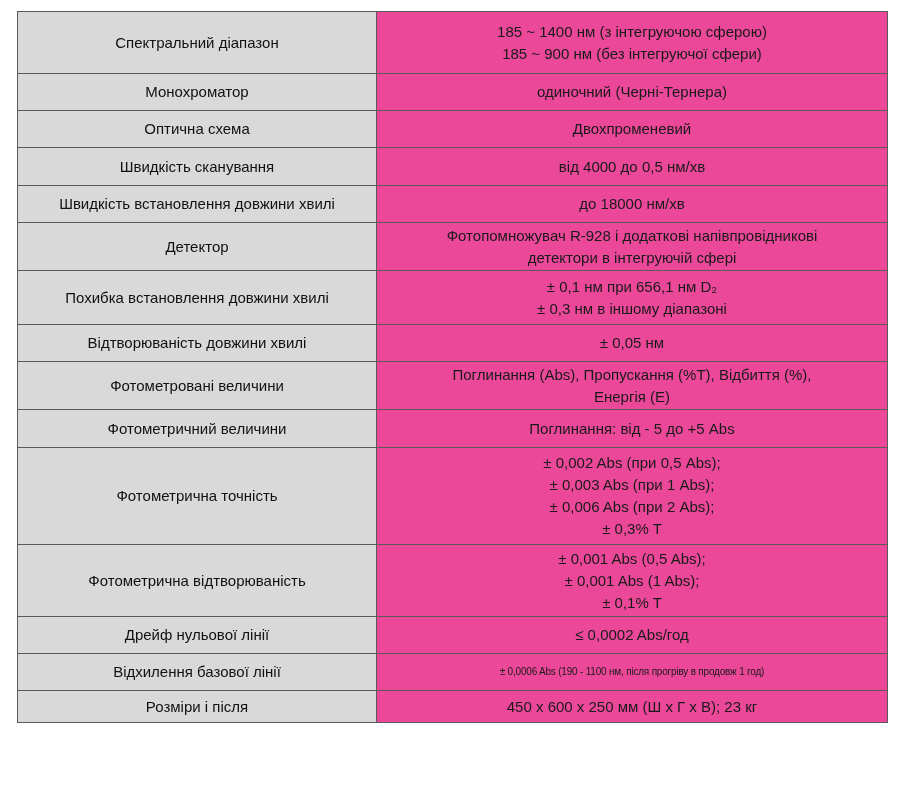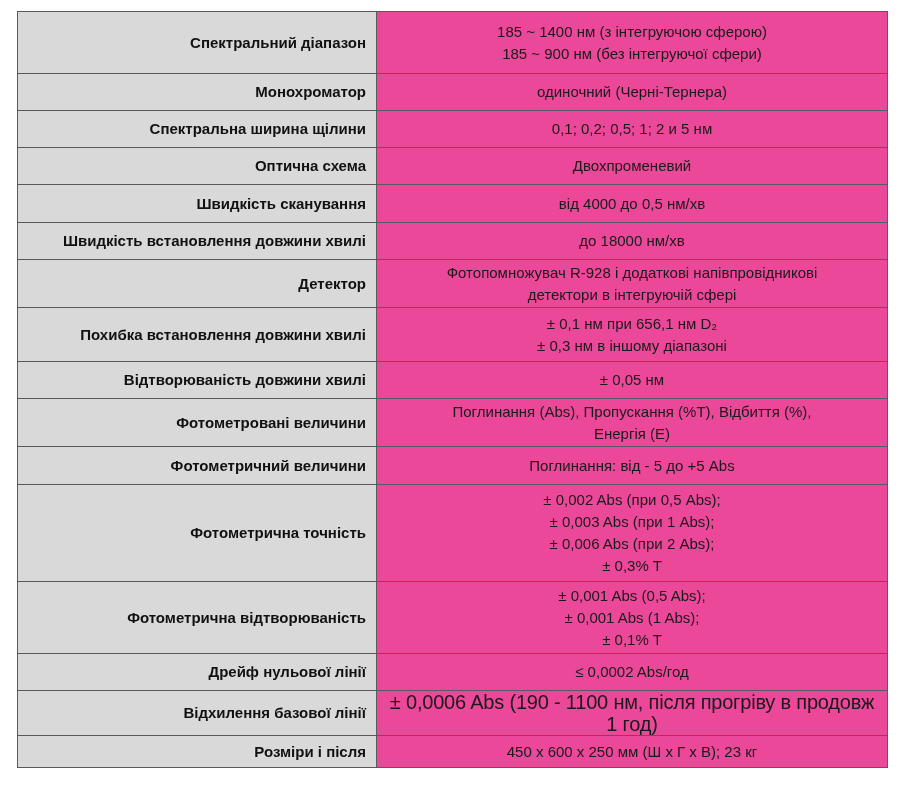--- a/index.html
+++ b/index.html
@@ -26,22 +26,22 @@
     table.spec td {
       border: 1.5px solid #5a5a5a;
       padding: 0 10px;
       vertical-align: middle;
       font-size: 15px;
       line-height: 22px;
     }
     td.label {
       width: 338px;
       background: #d9d9d9;
-      font-weight: bold;
-      text-align: right;
+      font-weight: normal;
+      text-align: center;
       color: #111;
     }
     td.value {
       background: #ec4899;
       text-align: center;
       color: #1a1a1a;
     }
     .line { display: block; }
   </style>
 </head>
@@ -53,26 +53,20 @@
       <td class="label">Спектральний діапазон</td>
       <td class="value">
         <span class="line">185 ~ 1400 нм (з інтегруючою сферою)</span>
         <span class="line">185 ~ 900 нм (без інтегруючої сфери)</span>
       </td>
     </tr>
     <tr style="height:37px">
       <td class="label">Монохроматор</td>
       <td class="value">
         <span class="line">одиночний (Черні-Тернера)</span>
-      </td>
-    </tr>
-    <tr style="height:37px">
-      <td class="label">Спектральна ширина щілини</td>
-      <td class="value">
-        <span class="line">0,1; 0,2; 0,5; 1; 2 и 5 нм</span>
       </td>
     </tr>
     <tr style="height:37px">
       <td class="label">Оптична схема</td>
       <td class="value">
         <span class="line">Двохпроменевий</span>
       </td>
     </tr>
     <tr style="height:38px">
       <td class="label">Швидкість сканування</td>
@@ -137,21 +131,21 @@
       </td>
     </tr>
     <tr style="height:37px">
       <td class="label">Дрейф нульової лінії</td>
       <td class="value">
         <span class="line">≤ 0,0002 Abs/год</span>
       </td>
     </tr>
     <tr style="height:37px">
       <td class="label">Відхилення базової лінії</td>
-      <td class="value" style="font-size:20px; letter-spacing:-0.2px;margin-left:40px;">
+      <td class="value" style="font-size:10px; letter-spacing:-0.2px;margin-left:40px;">
         <span class="line">± 0,0006 Abs (190 - 1100 нм, після прогріву в продовж 1 год)</span>
       </td>
     </tr>
     <tr style="height:32px">
       <td class="label">Розміри і після</td>
       <td class="value">
         <span class="line">450 x 600 x 250 мм (Ш х Г х В); 23 кг</span>
       </td>
     </tr>
   </tbody>

